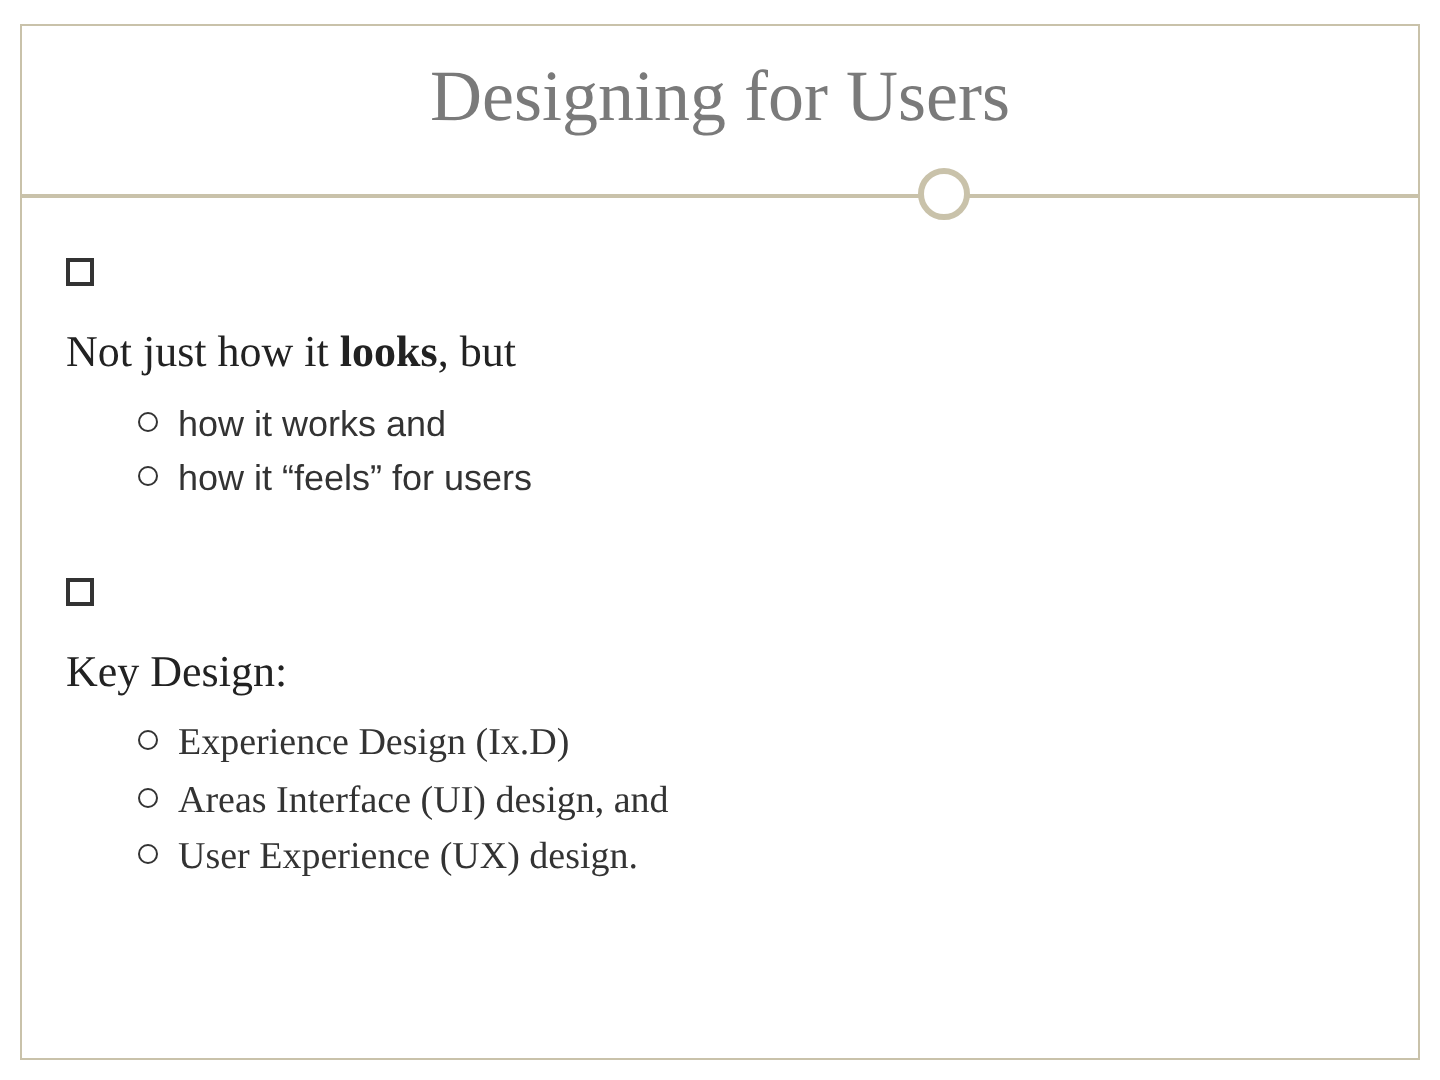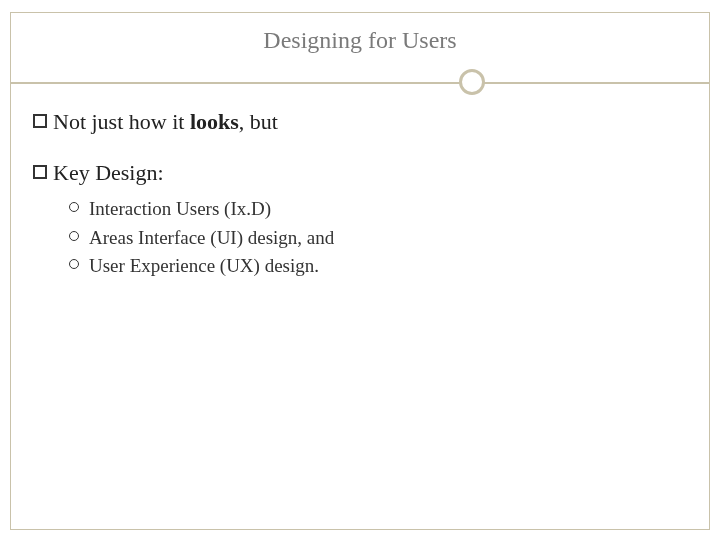--- a/index.html
+++ b/index.html
@@ -13,21 +13,21 @@
   }
   .frame {
     border: 1px solid #c9c2aa;
     width: 100%;
     height: 100%;
     position: relative;
     padding-top: 14px;
   }
   .title {
     text-align: center;
-    font-size: 24px;
+    font-size: 36px;
     color: #7a7a7a;
     font-weight: 400;
     margin-bottom: 14px;
   }
   .sep-wrap {
     position: relative;
     height: 28px;
     margin-bottom: 12px;
   }
   .sep-line {
@@ -46,25 +46,26 @@
     border: 3px solid #c9c2aa;
     border-radius: 50%;
     background: #fff;
   }
   .content {
     padding: 0 22px 0 22px;
   }
   .h1 {
     display: flex;
     align-items: flex-start;
-    gap: 6px;
+    gap: 19px;
     font-size: 22px;
     color: #222;
     margin-bottom: 8px;
     line-height: 1.3;
+    flex-direction: column;
   }
   .h1 .sq {
     display: inline-block;
     width: 14px;
     height: 14px;
     border: 2px solid #333;
     margin-top: 6px;
     flex-shrink: 0;
   }
   .h1 .txt { font-family: Georgia, serif; }
@@ -108,31 +109,41 @@
     </div>
 
     <div class="content">
 
       <div class="h1">
         <span class="sq"></span>
         <span class="txt">
           <span>Not just how it </span><b>looks</b><span>, but</span>
         </span>
       </div>
+      <div class="sub">
+        <div class="sub-item">
+          <span class="circ"></span>
+          <span>how it works and</span>
+        </div>
+        <div class="sub-item">
+          <span class="circ"></span>
+          <span>how it “feels” for users</span>
+        </div>
+      </div>
 
       <div class="gap"></div>
 
       <div class="h1">
         <span class="sq"></span>
         <span class="txt">Key Design:</span>
       </div>
       <div class="sub">
         <div class="sub-item serif">
           <span class="circ"></span>
-          <span>Interaction Users (Ix.D)</span>
+          <span>Experience Design (Ix.D)</span>
         </div>
         <div class="sub-item serif">
           <span class="circ"></span>
           <span>Areas Interface (UI) design, and</span>
         </div>
         <div class="sub-item serif">
           <span class="circ"></span>
           <span>User Experience (UX) design.</span>
         </div>
       </div>

